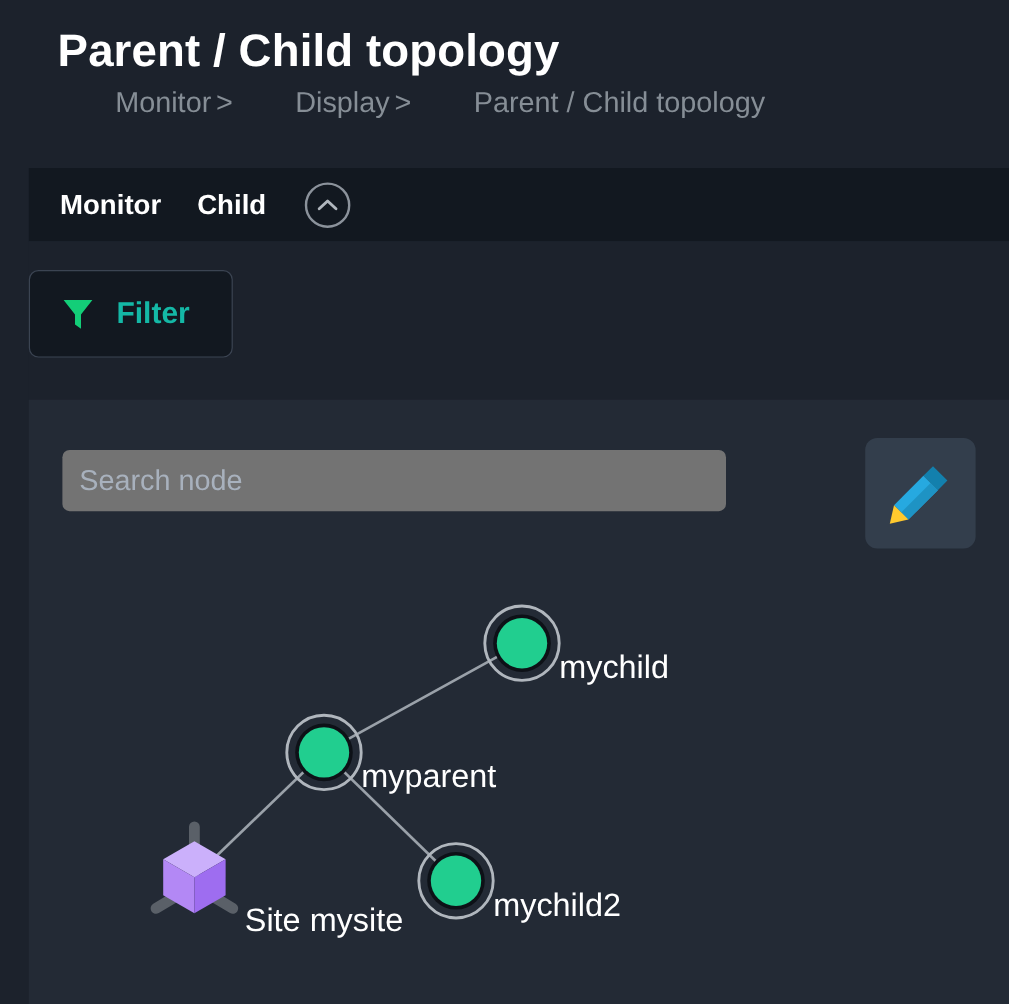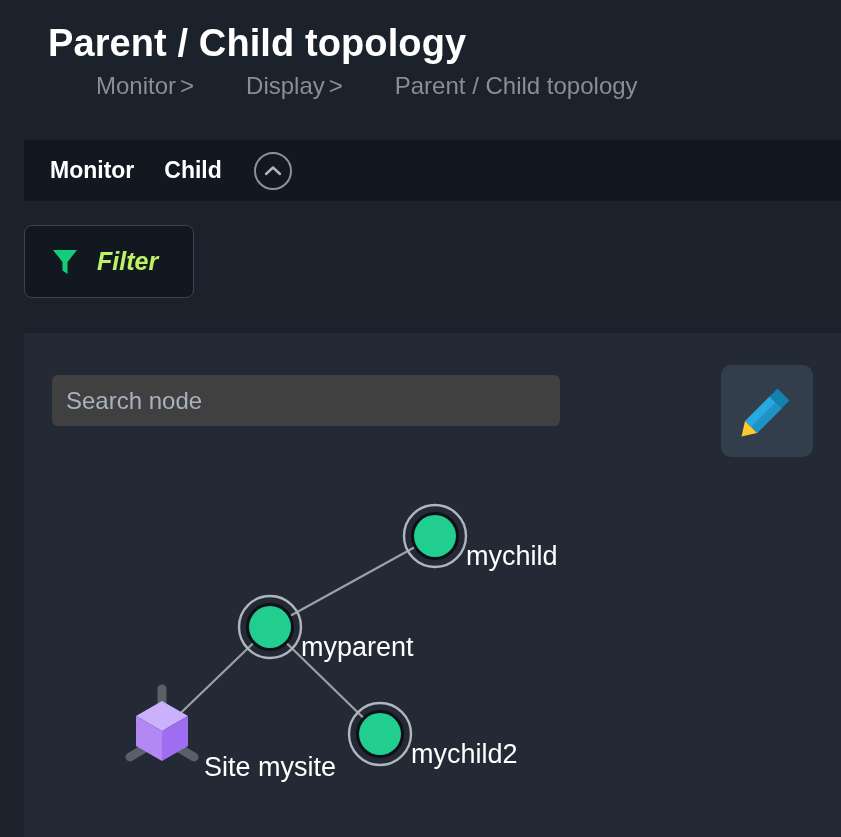--- a/index.html
+++ b/index.html
@@ -91,23 +91,22 @@
     border-radius: 8px;
     display: flex;
     align-items: center;
     gap: 18px;
     padding-left: 26px;
     cursor: pointer;
   }
   .filter-label {
     font-size: 25px;
     font-weight: bold;
-    color: #bef264;
+    color: #14b8a6;
     line-height: 1;
-    font-style: italic;
   }
 
   
   .content-panel {
     position: absolute;
     left: 24px;
     top: 333px;
     right: 0;
     bottom: 0;
     background: #232a35;
@@ -117,23 +116,23 @@
     position: absolute;
     left: 28px;
     top: 42px;
     right: 28px;
     height: 90px;
   }
   .search-input {
     position: absolute;
     left: 0;
     top: 0;
-    width: 508px;
+    width: 553px;
     height: 51px;
-    background: #404040;
+    background: #737373;
     border: none;
     border-radius: 6px;
     color: #ffffff;
     font-family: "Liberation Sans", sans-serif;
     font-size: 24px;
     padding: 0 14px;
     outline: none;
   }
   .search-input::placeholder { color: #a8b1bd; opacity: 1; }
 

